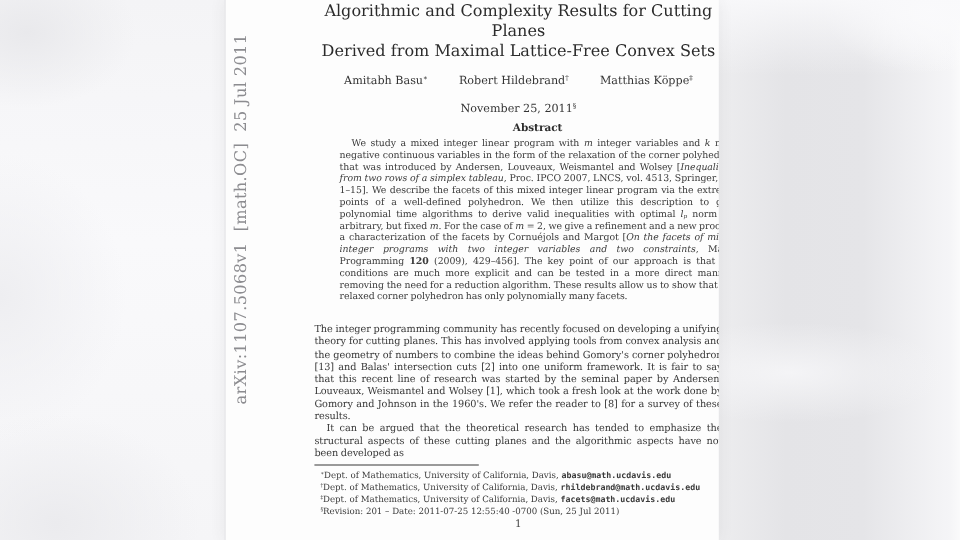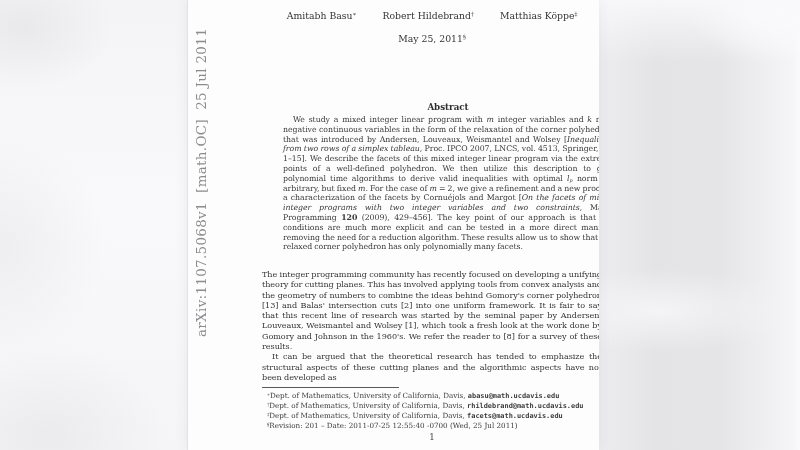--- a/index.html
+++ b/index.html
@@ -87,43 +87,47 @@
   <div class="bg-left"></div>
   <div class="bg-right"></div>
 
   <div class="page">
 
     <div class="arxiv-stamp">arXiv:1107.5068v1  [math.OC]  25 Jul 2011</div>
 
     <div class="content">
 
       <div class="header-block">
+        <div class="paper-title">
+          <div>Algorithmic and Complexity Results for Cutting Planes</div>
+          <div>Derived from Maximal Lattice-Free Convex Sets</div>
+        </div>
         <div class="author-line">
           <span><span>Amitabh Basu</span><sup>∗</sup></span>
           <span><span>Robert Hildebrand</span><sup>†</sup></span>
           <span><span>Matthias Köppe</span><sup>‡</sup></span>
         </div>
-        <div class="date-line"><span>May 25, 2011</span><sup>§</sup></div>
+        <div class="date-line"><span>November 25, 2011</span><sup>§</sup></div>
       </div>
 
       <div class="abstract-block">
         <div class="abstract-heading">Abstract</div>
         <p class="abstract-body"><span>We study a mixed integer linear program with </span><span style="font-style: italic;">m</span><span> integer variables and </span><span style="font-style: italic;">k</span><span> non-negative continuous variables in the form of the relaxation of the corner polyhedron that was introduced by Andersen, Louveaux, Weismantel and Wolsey [</span><span style="font-style: italic;">Inequalities from two rows of a simplex tableau</span><span>, Proc. IPCO 2007, LNCS, vol. 4513, Springer, pp. 1–15]. We describe the facets of this mixed integer linear program via the extreme points of a well-defined polyhedron. We then utilize this description to give polynomial time algorithms to derive valid inequalities with optimal </span><span style="font-style: italic;">l</span><sub style="font-style: italic;">p</sub><span> norm for arbitrary, but fixed </span><span style="font-style: italic;">m</span><span>. For the case of </span><span style="font-style: italic;">m</span><span> = 2, we give a refinement and a new proof of a characterization of the facets by Cornuéjols and Margot [</span><span style="font-style: italic;">On the facets of mixed integer programs with two integer variables and two constraints</span><span>, Math. Programming </span><span style="font-weight: bold;">120</span><span> (2009), 429–456]. The key point of our approach is that the conditions are much more explicit and can be tested in a more direct manner, removing the need for a reduction algorithm. These results allow us to show that the relaxed corner polyhedron has only polynomially many facets.</span></p>
       </div>
 
       <div class="intro-block">
         <p class="body-par">The integer programming community has recently focused on developing a unifying theory for cutting planes. This has involved applying tools from convex analysis and the geometry of numbers to combine the ideas behind Gomory's corner polyhedron [13] and Balas' intersection cuts [2] into one uniform framework. It is fair to say that this recent line of research was started by the seminal paper by Andersen, Louveaux, Weismantel and Wolsey [1], which took a fresh look at the work done by Gomory and Johnson in the 1960's. We refer the reader to [8] for a survey of these results.</p>
         <p class="body-par indent">It can be argued that the theoretical research has tended to emphasize the structural aspects of these cutting planes and the algorithmic aspects have not been developed as</p>
       </div>
 
       <div class="footer-block">
         <div class="footnote-rule"></div>
         <div class="footnote"><sup>∗</sup><span><span>Dept. of Mathematics, University of California, Davis, </span><span class="tt">abasu@math.ucdavis.edu</span></span></div>
         <div class="footnote"><sup>†</sup><span><span>Dept. of Mathematics, University of California, Davis, </span><span class="tt">rhildebrand@math.ucdavis.edu</span></span></div>
         <div class="footnote"><sup>‡</sup><span><span>Dept. of Mathematics, University of California, Davis, </span><span class="tt">facets@math.ucdavis.edu</span></span></div>
-        <div class="footnote"><sup>§</sup><span><span>Revision: 201 – Date: 2011-07-25 12:55:40 -0700 (Wed, 25 Jul 2011)</span></span></div>
+        <div class="footnote"><sup>§</sup><span><span>Revision: 201 – Date: 2011-07-25 12:55:40 -0700 (Sun, 25 Jul 2011)</span></span></div>
       </div>
 
       <div class="page-number">1</div>
 
     </div>
   </div>
 </div>
 
 </body></html>

